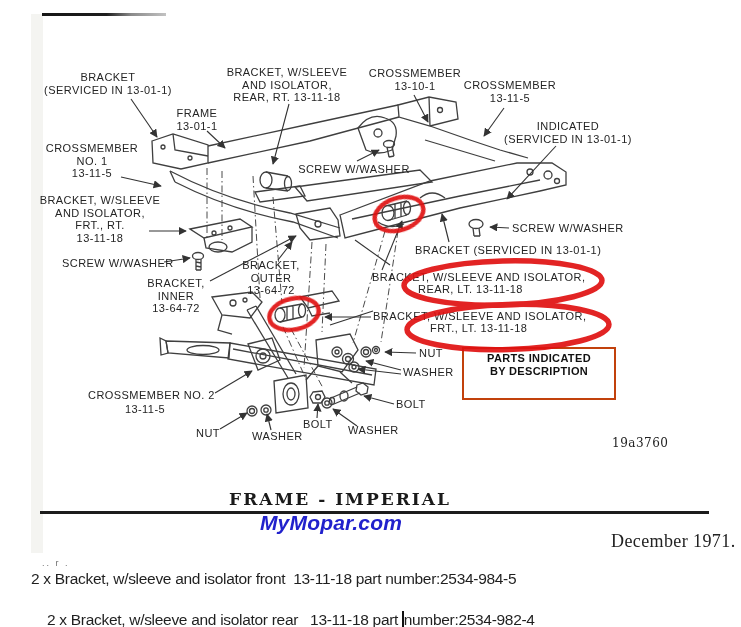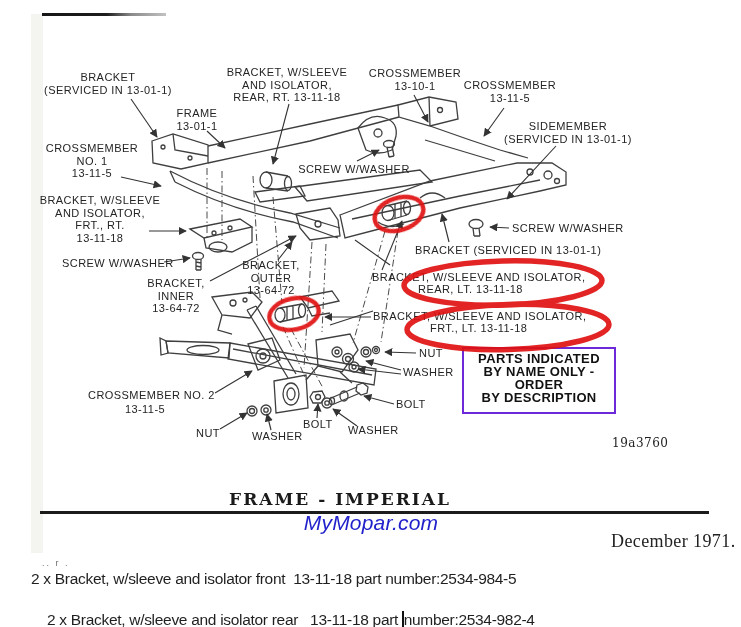--- a/index.html
+++ b/index.html
@@ -11,30 +11,30 @@
     background:linear-gradient(to right,#161616 0%,#1d1d1d 52%,#8a8a8a 72%,#c2c2c2 100%);}
   
   svg.layer{position:absolute;left:0;top:0;pointer-events:none;}
   #lineart{z-index:1;} #redlayer{z-index:5;}
   
   .lbl{position:absolute;z-index:3;font-size:11px;line-height:12.5px;letter-spacing:.45px;
        color:#242424;white-space:nowrap;}
   .ctr{transform:translateX(-50%);text-align:center;}
   
   #parts-box{position:absolute;z-index:3;left:462px;top:347px;width:150px;
-    border:2px solid #6d28d9;background:#fff;padding:3px 0 8px 0;text-align:center;
-    font-weight:700;font-size:13px;line-height:13px;letter-spacing:.35px;color:#111;}
+    border:2px solid #c2410c;background:#fff;padding:3px 0 20px 0;text-align:center;
+    font-weight:700;font-size:11px;line-height:13px;letter-spacing:.35px;color:#111;}
   
   #fig-no{position:absolute;z-index:3;left:612px;top:436px;font-family:"DejaVu Serif",serif;
     font-size:12px;color:#222;letter-spacing:.5px;}
   #caption{position:absolute;z-index:3;left:340px;top:489px;transform:translateX(-50%);
     font-family:"DejaVu Serif",serif;font-weight:700;font-size:17px;letter-spacing:2px;color:#1a1a1a;white-space:nowrap;}
   #rule{position:absolute;z-index:3;left:40px;top:511px;width:669px;height:3px;background:#1c1c1c;}
   #watermark{position:absolute;z-index:3;left:331px;top:511px;transform:translateX(-50%);
-    font-size:21px;font-weight:400;font-style:italic;color:#2121cc;letter-spacing:.2px;white-space:nowrap;margin-left:40px;}
+    font-size:21px;font-weight:700;font-style:italic;color:#2121cc;letter-spacing:.2px;white-space:nowrap;}
   #scan-marks{position:absolute;z-index:3;left:42px;top:558px;font-size:9px;color:#6f6f6f;letter-spacing:2px;}
   #date{position:absolute;z-index:3;left:611px;top:531px;font-family:"Liberation Serif",serif;
     font-size:18px;color:#222;letter-spacing:.4px;white-space:nowrap;}
   
   .note{position:absolute;z-index:3;left:31px;font-size:15.5px;letter-spacing:-.3px;
     color:#1f1f1f;white-space:pre;}
   #note-line1{top:570px;} #note-line2{top:593px;}
   #caret{display:inline-block;width:1.5px;height:18px;background:#111;vertical-align:-4px;}
 </style>
 </head>
@@ -222,21 +222,21 @@
   </div>
   <div class="lbl ctr" style="left:415px;top:67px">
     <div>CROSSMEMBER</div>
     <div>13-10-1</div>
   </div>
   <div class="lbl ctr" style="left:510px;top:79px">
     <div>CROSSMEMBER</div>
     <div>13-11-5</div>
   </div>
   <div class="lbl ctr" style="left:568px;top:120px">
-    <div>SIDEMEMBER</div>
+    <div>INDICATED</div>
     <div>(SERVICED IN 13-01-1)</div>
   </div>
   <div class="lbl ctr" style="left:92px;top:142px">
     <div>CROSSMEMBER</div>
     <div>NO. 1</div>
     <div>13-11-5</div>
   </div>
   <div class="lbl ctr" style="left:354px;top:163px">SCREW W/WASHER</div>
   <div class="lbl ctr" style="left:100px;top:194px">
     <div>BRACKET, W/SLEEVE</div>
@@ -266,21 +266,20 @@
   <div class="lbl" style="left:396px;top:398px">BOLT</div>
   <div class="lbl" style="left:348px;top:424px">WASHER</div>
   <div class="lbl" style="left:88px;top:389px">CROSSMEMBER NO. 2</div>
   <div class="lbl ctr" style="left:145px;top:403px">13-11-5</div>
   <div class="lbl" style="left:196px;top:427px">NUT</div>
   <div class="lbl" style="left:252px;top:430px">WASHER</div>
   <div class="lbl" style="left:303px;top:418px">BOLT</div>
 
   <div id="parts-box">
     <div>PARTS INDICATED</div>
-    <div>BY NAME ONLY - ORDER</div>
     <div>BY DESCRIPTION</div>
   </div>
 
   <div id="fig-no">19a3760</div>
 
   <svg id="redlayer" class="layer" width="741" height="627" viewBox="0 0 741 627">
     <g stroke="#e01111" stroke-width="4.5" fill="none" opacity="0.92">
       <ellipse cx="399" cy="214" rx="25" ry="16" transform="rotate(-18 399 214)"></ellipse>
       <ellipse cx="294" cy="314" rx="25" ry="15.5" transform="rotate(-12 294 314)"></ellipse>
       <ellipse cx="503" cy="283" rx="99" ry="22" stroke-width="5.5" transform="rotate(-1.5 503 283)"></ellipse>

